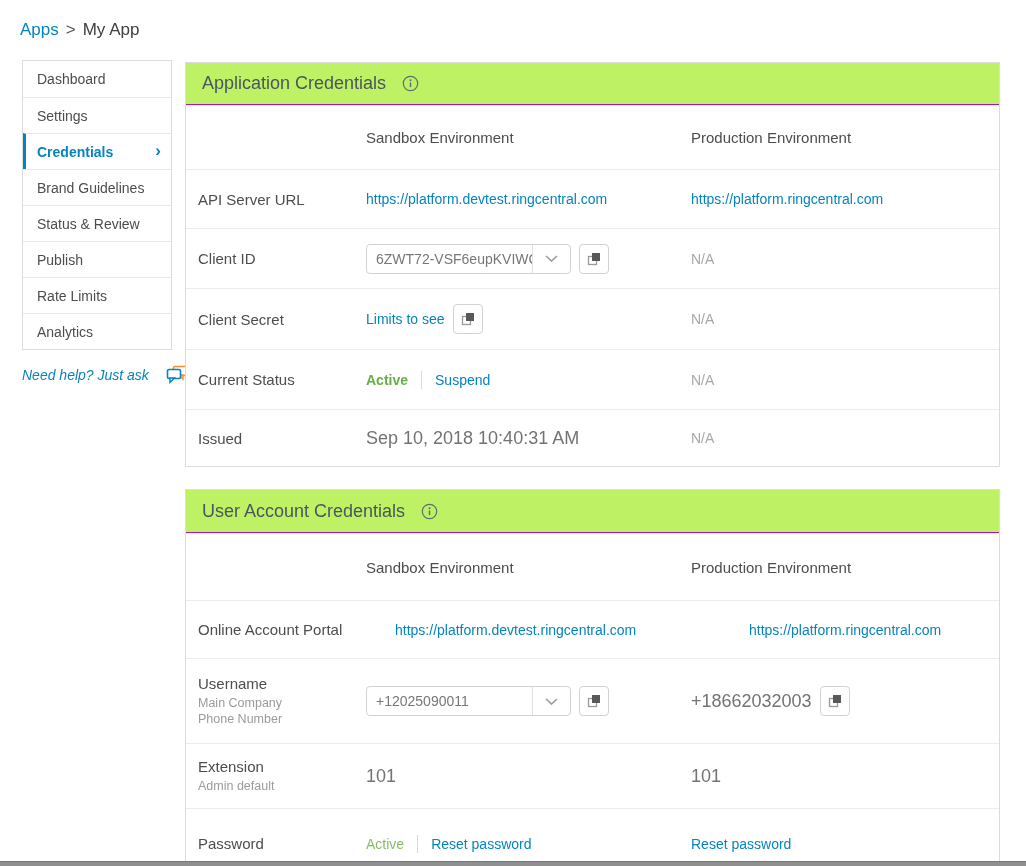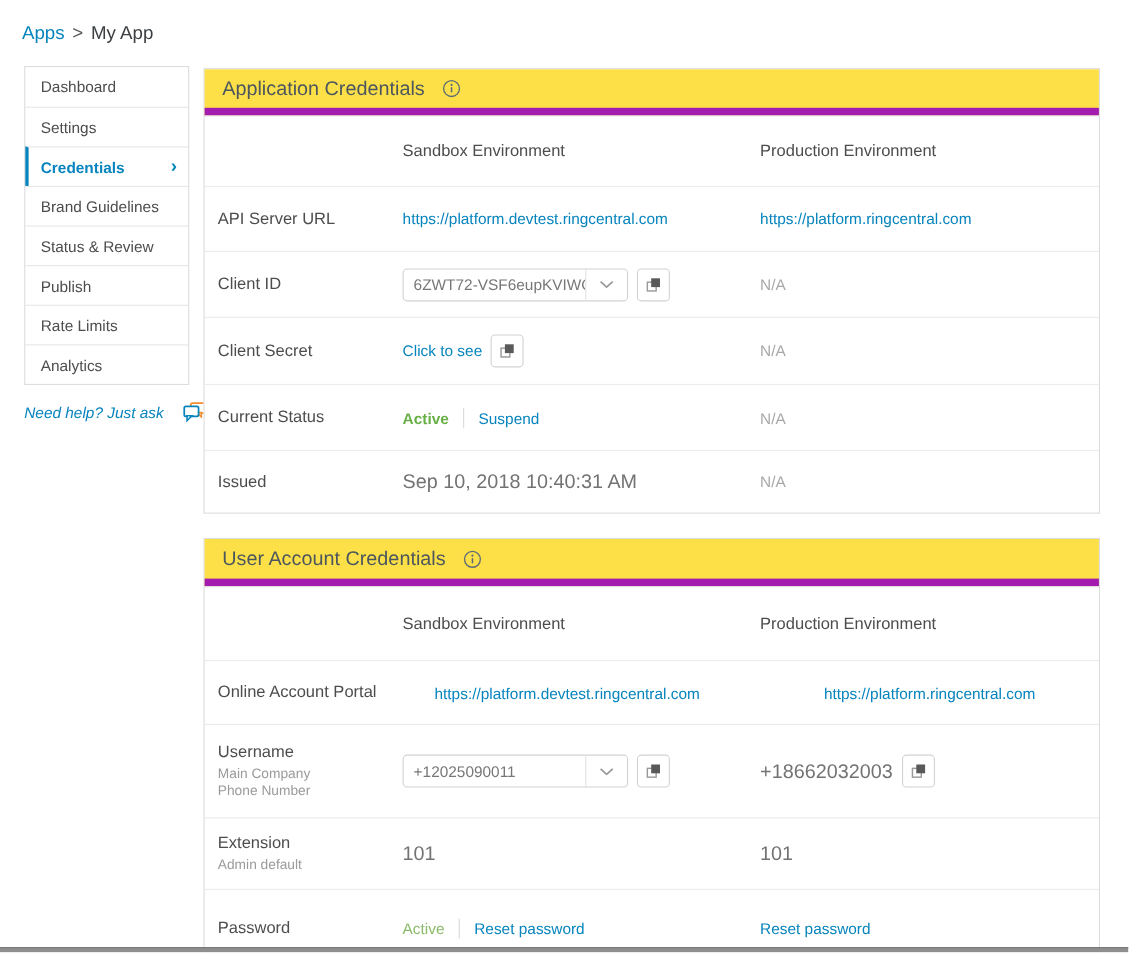--- a/index.html
+++ b/index.html
@@ -32,21 +32,21 @@
     position:absolute; left:22px; top:365px; font-size:14px; font-style:italic;
     color:#0684bd; cursor:pointer; display:flex; align-items:center; gap:17px;
   }
 
   
   .main { position:absolute; left:185px; top:62px; width:815px; }
   .panel { border:1px solid #dcdcdc; background:#fff; }
   .panel + .panel { margin-top:22px; }
   .panel-header {
     height:42px; display:flex; align-items:center; gap:16px;
-    background:#fde047; border-bottom:7px solid #a21caf; padding-left:16px;
+    background:#bef264; border-bottom:1px solid #a21caf; padding-left:16px;
   }
   .panel-title { font-size:18px; font-weight:normal; color:#4b565e; }
   .info-btn { display:flex; align-items:center; cursor:pointer; background:none; border:none; padding:0; }
 
   .row { display:flex; align-items:center; border-top:1px solid #ececec; }
   .row:first-of-type { border-top:none; }
   .cell-label { width:180px; padding-left:12px; font-size:15px; color:#4d4d4d; }
   .cell-sandbox { width:325px; display:flex; align-items:center; }
   .cell-prod { flex:1; display:flex; align-items:center; }
   .sublabel { font-size:12.5px; color:#9b9b9b; line-height:1.3; margin-top:3px; }
@@ -186,21 +186,21 @@
           </button>
         </div>
         <div class="cell-prod">
             <span class="na">N/A</span>
           </div>
       </div>
 
       <div class="row rh-std" style="height:61px;">
         <div class="cell-label">Client Secret</div>
         <div class="cell-sandbox">
-          <a class="link">Click to see</a>
+          <a class="link">Limits to see</a>
           <button class="copy-btn">
             <svg width="14" height="14" viewBox="0 0 14 14">
               <rect x="1.5" y="4.5" width="8" height="8" fill="none" stroke="#9a9a9a" stroke-width="1.3"></rect>
               <rect x="5" y="1" width="8" height="8" fill="#595959"></rect>
             </svg>
           </button>
         </div>
         <div class="cell-prod">
             <span class="na">N/A</span>
           </div>

